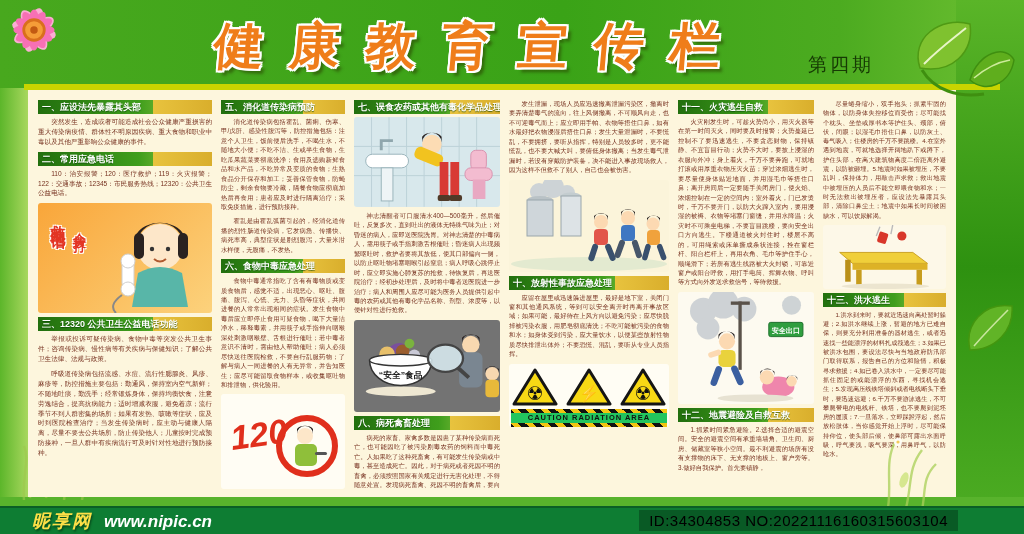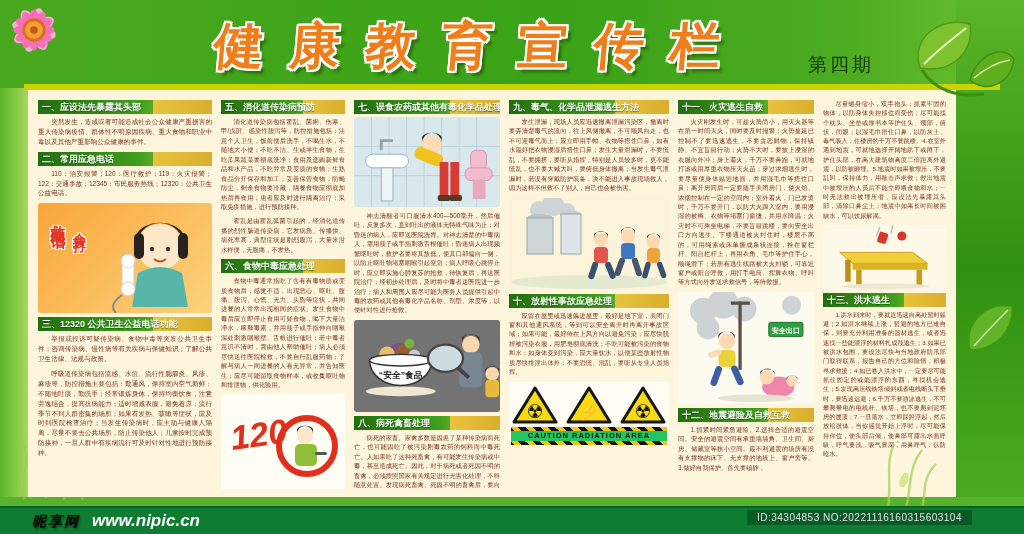--- a/index.html
+++ b/index.html
@@ -58,25 +58,25 @@
   .rad{margin:2px 0 0 0;background:#fffdf4;border-radius:3px;padding:3px 2px 0 2px;}
   .tri-row{display:flex;justify-content:center;gap:8px;}
   .banner{margin-top:2px;height:18px;display:flex;align-items:center;justify-content:center;
     background:#22c55e;font-weight:bold;font-size:7.5px;color:#111;letter-spacing:1px;
     border-top:4px solid;border-bottom:4px solid;
     border-image:repeating-linear-gradient(45deg,#111 0 5px,#f2c411 5px 10px) 4;}
   
   .footer{position:absolute;left:0;top:506px;width:1024px;height:28px;background:#0e7d33;
     border-top:2px solid #0a5e26;z-index:6;display:flex;align-items:center;}
   .brand{display:flex;align-items:baseline;gap:12px;margin-left:32px;}
-  .logo{font-size:14px;font-weight:bold;font-style:italic;color:#000000;letter-spacing:2px;
+  .logo{font-size:18px;font-weight:bold;font-style:italic;color:#fde047;letter-spacing:2px;
     text-shadow:1px 2px 2px rgba(0,40,10,.6);}
   .url{font-size:17px;font-weight:bold;font-style:italic;color:#fff;}
-  .idbox{position:absolute;right:52px;top:2px;background:rgba(6,62,26,.55);color:#e5e5e5;
-    font-size:10px;padding:2px 10px;letter-spacing:.5px;}
+  .idbox{position:absolute;right:66px;top:2px;background:rgba(6,62,26,.55);color:#000000;
+    font-size:15px;padding:2px 10px;letter-spacing:.5px;}
   
   .deco{position:absolute;pointer-events:none;}
   .flower{left:-8px;top:-12px;width:84px;height:84px;z-index:6;}
   .leaves-tr{right:4px;top:8px;width:120px;height:100px;z-index:6;}
   .leaf-mid{right:2px;top:290px;width:60px;height:70px;z-index:3;opacity:.9;}
   .grass-bl{left:16px;top:408px;width:150px;height:92px;z-index:1;opacity:.6;}
   .grass-br{right:66px;top:430px;width:90px;height:80px;z-index:3;opacity:.75;}
 </style>
 </head>
 <body>
@@ -255,21 +255,20 @@
           <circle cx="142" cy="48" r="7" fill="#f8d8b0"></circle>
           <path d="M135,47 a7,7 0 0 1 14,0 l0,-4 a8,5 0 0 0 -14,0 Z" fill="#2a2220"></path>
           <rect x="135" y="54" width="14" height="18" rx="4" fill="#e8b93a"></rect>
         </svg>
       </div>
       <div class="h">八、病死禽畜处理</div>
       <p class="b">病死的家畜、家禽多数是因患了某种传染病而死亡，也可能因吃了被污染剧毒农药的饲料而中毒死亡。人如果吃了这种死畜禽，有可能发生传染病或中毒，甚至造成死亡。因此，对于病死或者死因不明的畜禽，必须按照国家有关规定进行无害化处理，不得随意处置。发现病死畜禽、死因不明的畜禽后，要向当地动物检疫部门报告，严禁出场、转运、加工，也不得宰杀、剥食，应在符合动物防疫条件的场所进行焚烧、填埋后深埋。</p>
     </div>
 
     <div class="col c4">
-      <div class="h">九、毒气、化学品泄漏逃生方法</div>
       <p class="b">发生泄漏，现场人员应迅速撤离泄漏污染区，撤离时要弄清楚毒气的流向，往上风侧撤离，不可顺风向走，也不可迎毒气而上；应立即用手帕、衣物等捂住口鼻，如有水最好把衣物浸湿后捂住口鼻；发生大量泄漏时，不要慌乱，不要拥挤，要听从指挥，特别是人员较多时，更不能慌乱，也不要大喊大叫，要俯低身体撤离；当发生毒气泄漏时，若没有穿戴防护装备，决不能进入事故现场救人，因为这样不但救不了别人，自己也会被伤害。</p>
       <div class="illus rn">
         <svg viewBox="0 0 160 92">
           <ellipse cx="80" cy="84" rx="78" ry="7" fill="#e3ead0"></ellipse>
           <g fill="#cdd3d6">
             <circle cx="30" cy="12" r="9"></circle>
               <circle cx="44" cy="7" r="11"></circle>
               <circle cx="58" cy="13" r="8"></circle>
           </g>
           <ellipse cx="31" cy="20" rx="13" ry="4" fill="#b9c2c6"></ellipse>

